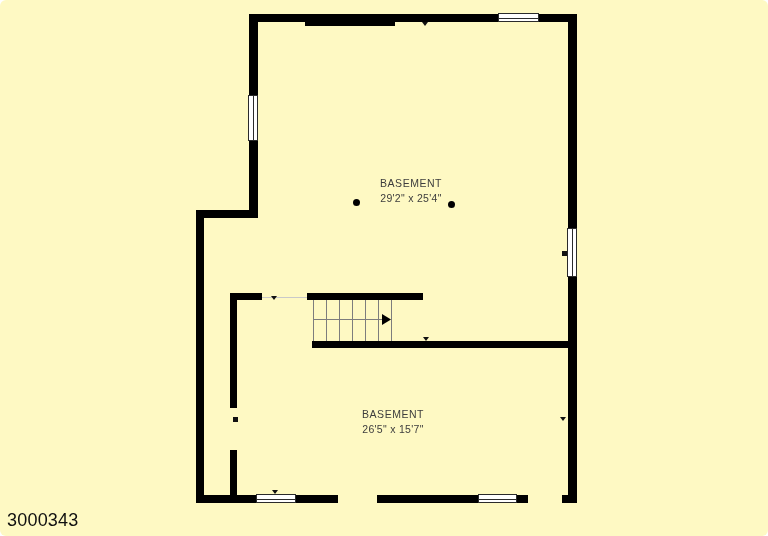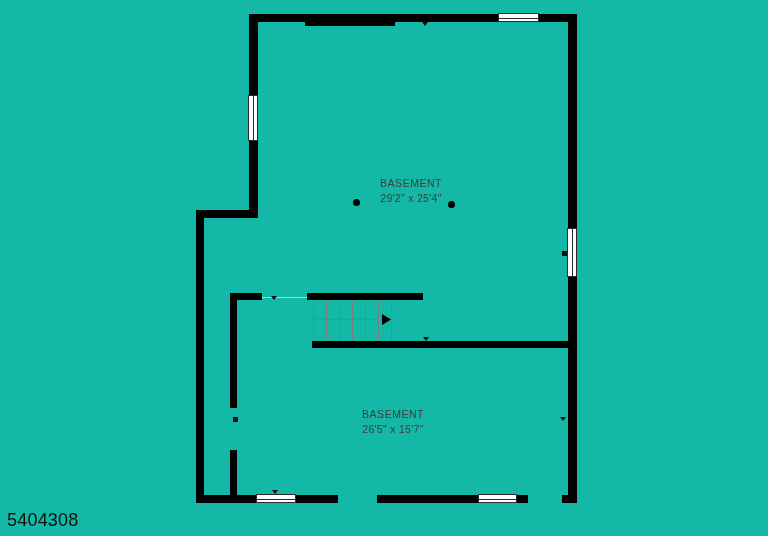--- a/index.html
+++ b/index.html
@@ -1,22 +1,23 @@
 <!DOCTYPE html>
 <html><head>
 <meta charset="utf-8">
 <style>
   html, body { margin: 0; padding: 0; background: #ffffff; }
   #canvas {
     position: relative;
     width: 768px;
     height: 536px;
-    background: #14b8a6;
+    background: #fef9c3;
     overflow: hidden;
     font-family: "Liberation Sans", sans-serif;
+    border-radius: 6px;
   }
   .wall { position: absolute; background: #000000; }
   .window {
     position: absolute;
     background: #ffffff;
     border: 1px solid #2b2b2b;
     box-sizing: border-box;
   }
   .win-mid { position: absolute; background: #2b2b2b; }
   .win-mid.h { left: 0; right: 0; top: 50%; height: 1px; }
@@ -61,21 +62,21 @@
   <div class="room-label" style="left: 411px; top: 177px;">
     <div class="room-name">BASEMENT</div>
     <div class="room-dims">29'2" x 25'4"</div>
   </div>
 
   <div class="room-label" style="left: 393px; top: 408px;">
     <div class="room-name">BASEMENT</div>
     <div class="room-dims">26'5" x 15'7"</div>
   </div>
 
-  <div class="listing-id">5404308</div>
+  <div class="listing-id">3000343</div>
 <div class="wall" style="left: 250px; top: 14px; width: 326px; height: 8px;"></div>
     <div class="wall" style="left: 305px; top: 14px; width: 90px; height: 12px;"></div>
     <div class="wall" style="left: 568px; top: 14px; width: 9px; height: 489px;"></div>
     <div class="wall" style="left: 562px; top: 495px; width: 14px; height: 8px;"></div>
     <div class="wall" style="left: 249px; top: 14px; width: 9px; height: 204px;"></div>
     <div class="wall" style="left: 196px; top: 210px; width: 62px; height: 8px;"></div>
     <div class="wall" style="left: 196px; top: 210px; width: 8px; height: 293px;"></div>
     <div class="wall" style="left: 196px; top: 495px; width: 142px; height: 8px;"></div>
     <div class="wall" style="left: 377px; top: 495px; width: 151px; height: 8px;"></div>
     <div class="wall" style="left: 230px; top: 293px; width: 32px; height: 7px;"></div>

